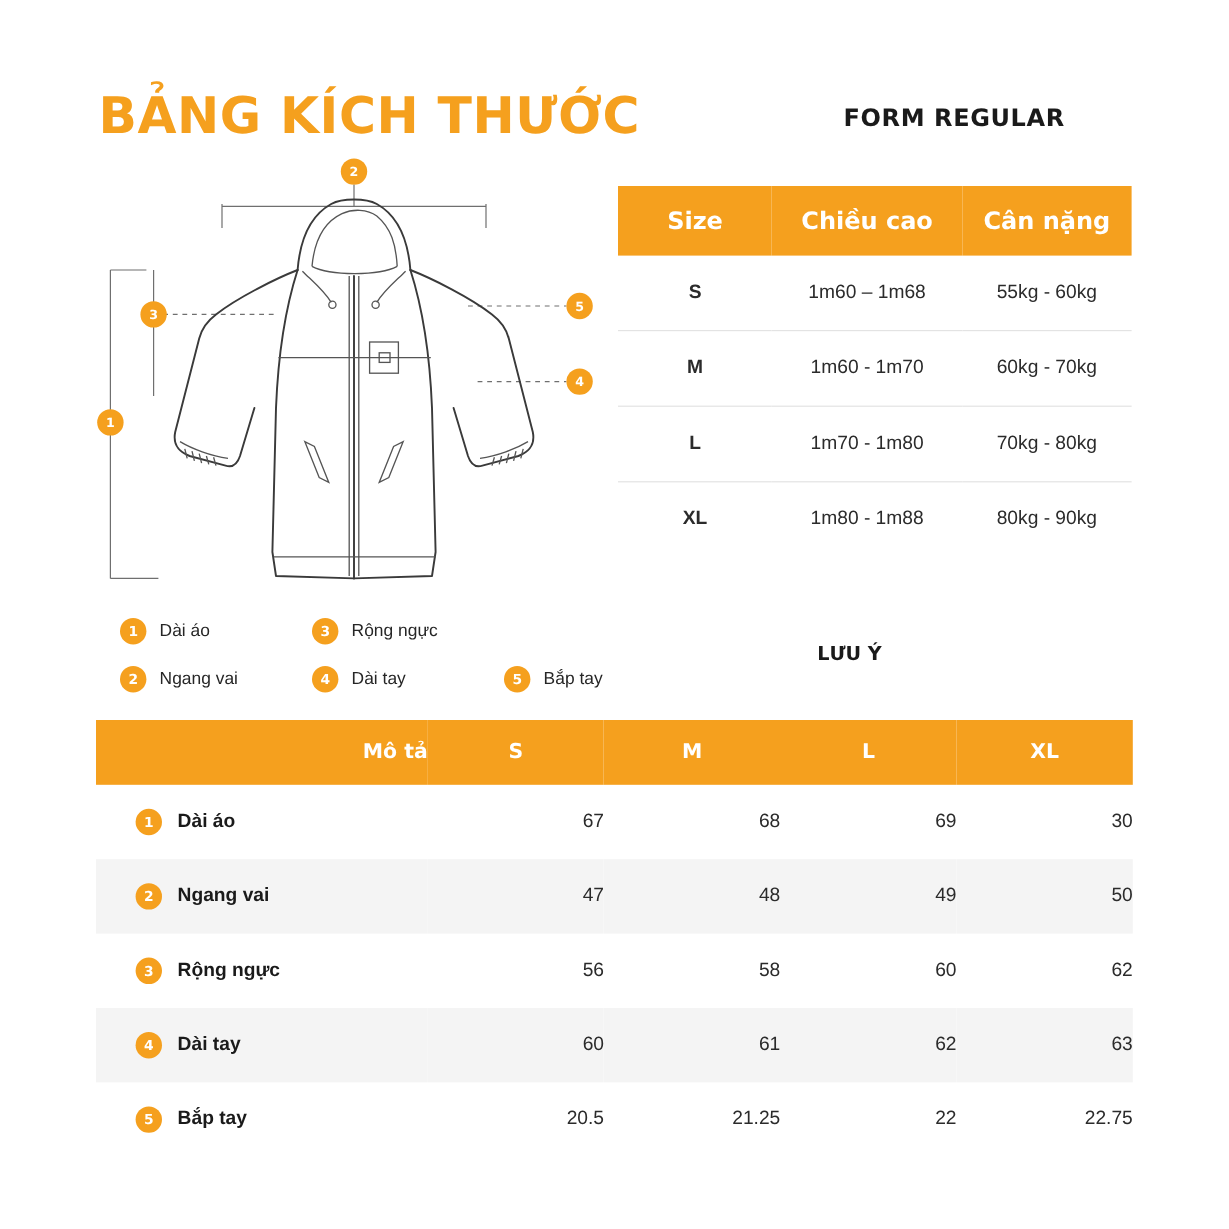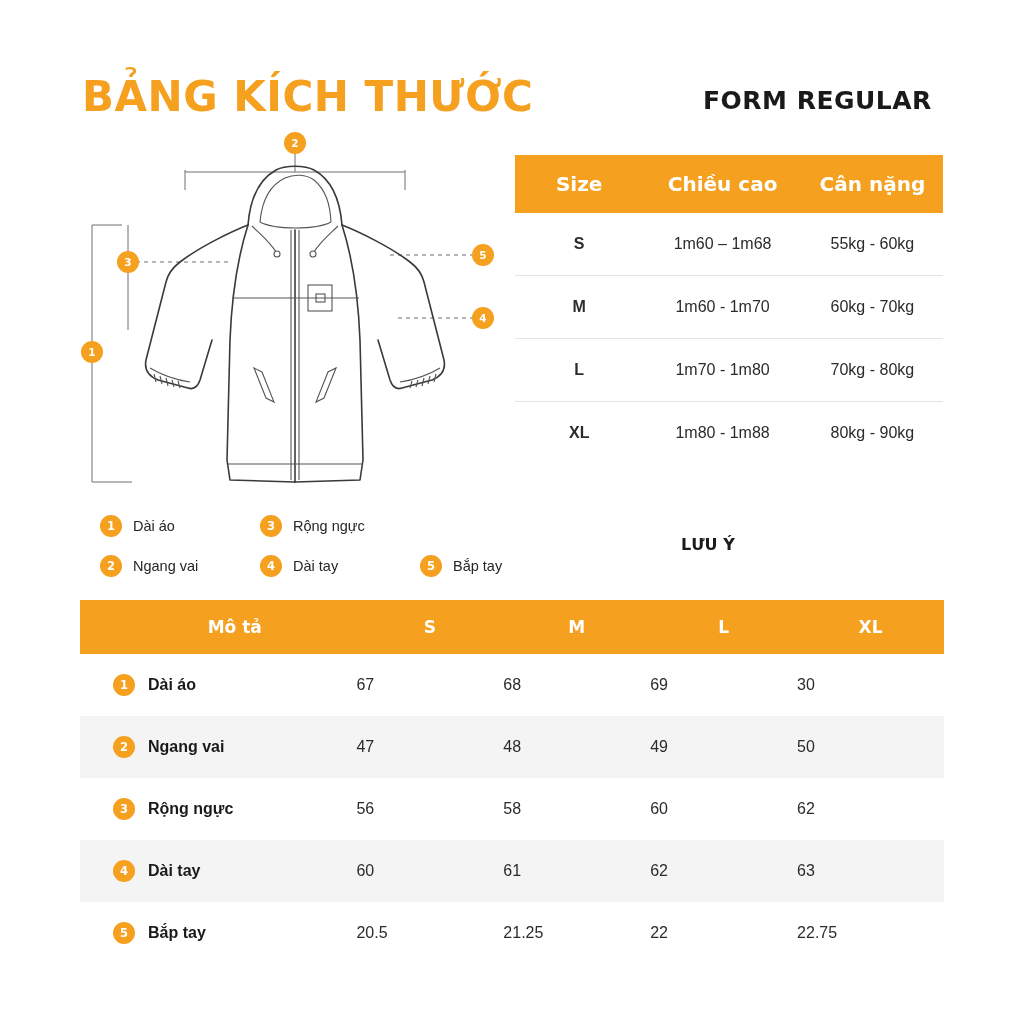--- a/index.html
+++ b/index.html
@@ -23,21 +23,21 @@
     left: 82px; top: 72px;
     font-size: 42px;
     font-weight: bold;
     letter-spacing: 0.5px;
     color: #F5A01E;
     font-family: "DejaVu Sans", sans-serif;
   }
   .form-title {
     position: absolute;
     left: 703px; top: 86px;
-    font-size: 25px;
+    font-size: 20px;
     font-weight: bold;
     letter-spacing: 0.5px;
     color: #1a1a1a;
     font-family: "DejaVu Sans", sans-serif;
   }
 
   
   .illustration {
     position: absolute;
     left: 80px; top: 130px;
@@ -112,25 +112,25 @@
     border-collapse: collapse;
   }
   .meas-table th {
     background: #F5A01E;
     color: #ffffff;
     font-size: 17px;
     font-weight: bold;
     padding: 17px 0;
     font-family: "DejaVu Sans", sans-serif;
   }
-  .meas-table th.first-col { text-align: center; padding-left: 33px; }
+  .meas-table th.first-col { text-align: right; padding-left: 33px; }
   .meas-table td {
     font-size: 16px;
     padding: 20px 0;
-    text-align: left;
+    text-align: right;
     color: #2b2b2b;
   }
   .meas-table td.first-col {
     text-align: left;
     padding-left: 33px;
     font-weight: bold;
     color: #1a1a1a;
   }
   .meas-table tbody tr:nth-child(even) { background: #f4f4f4; }
   .meas-table .cell-with-badge { display: flex; align-items: center; }

